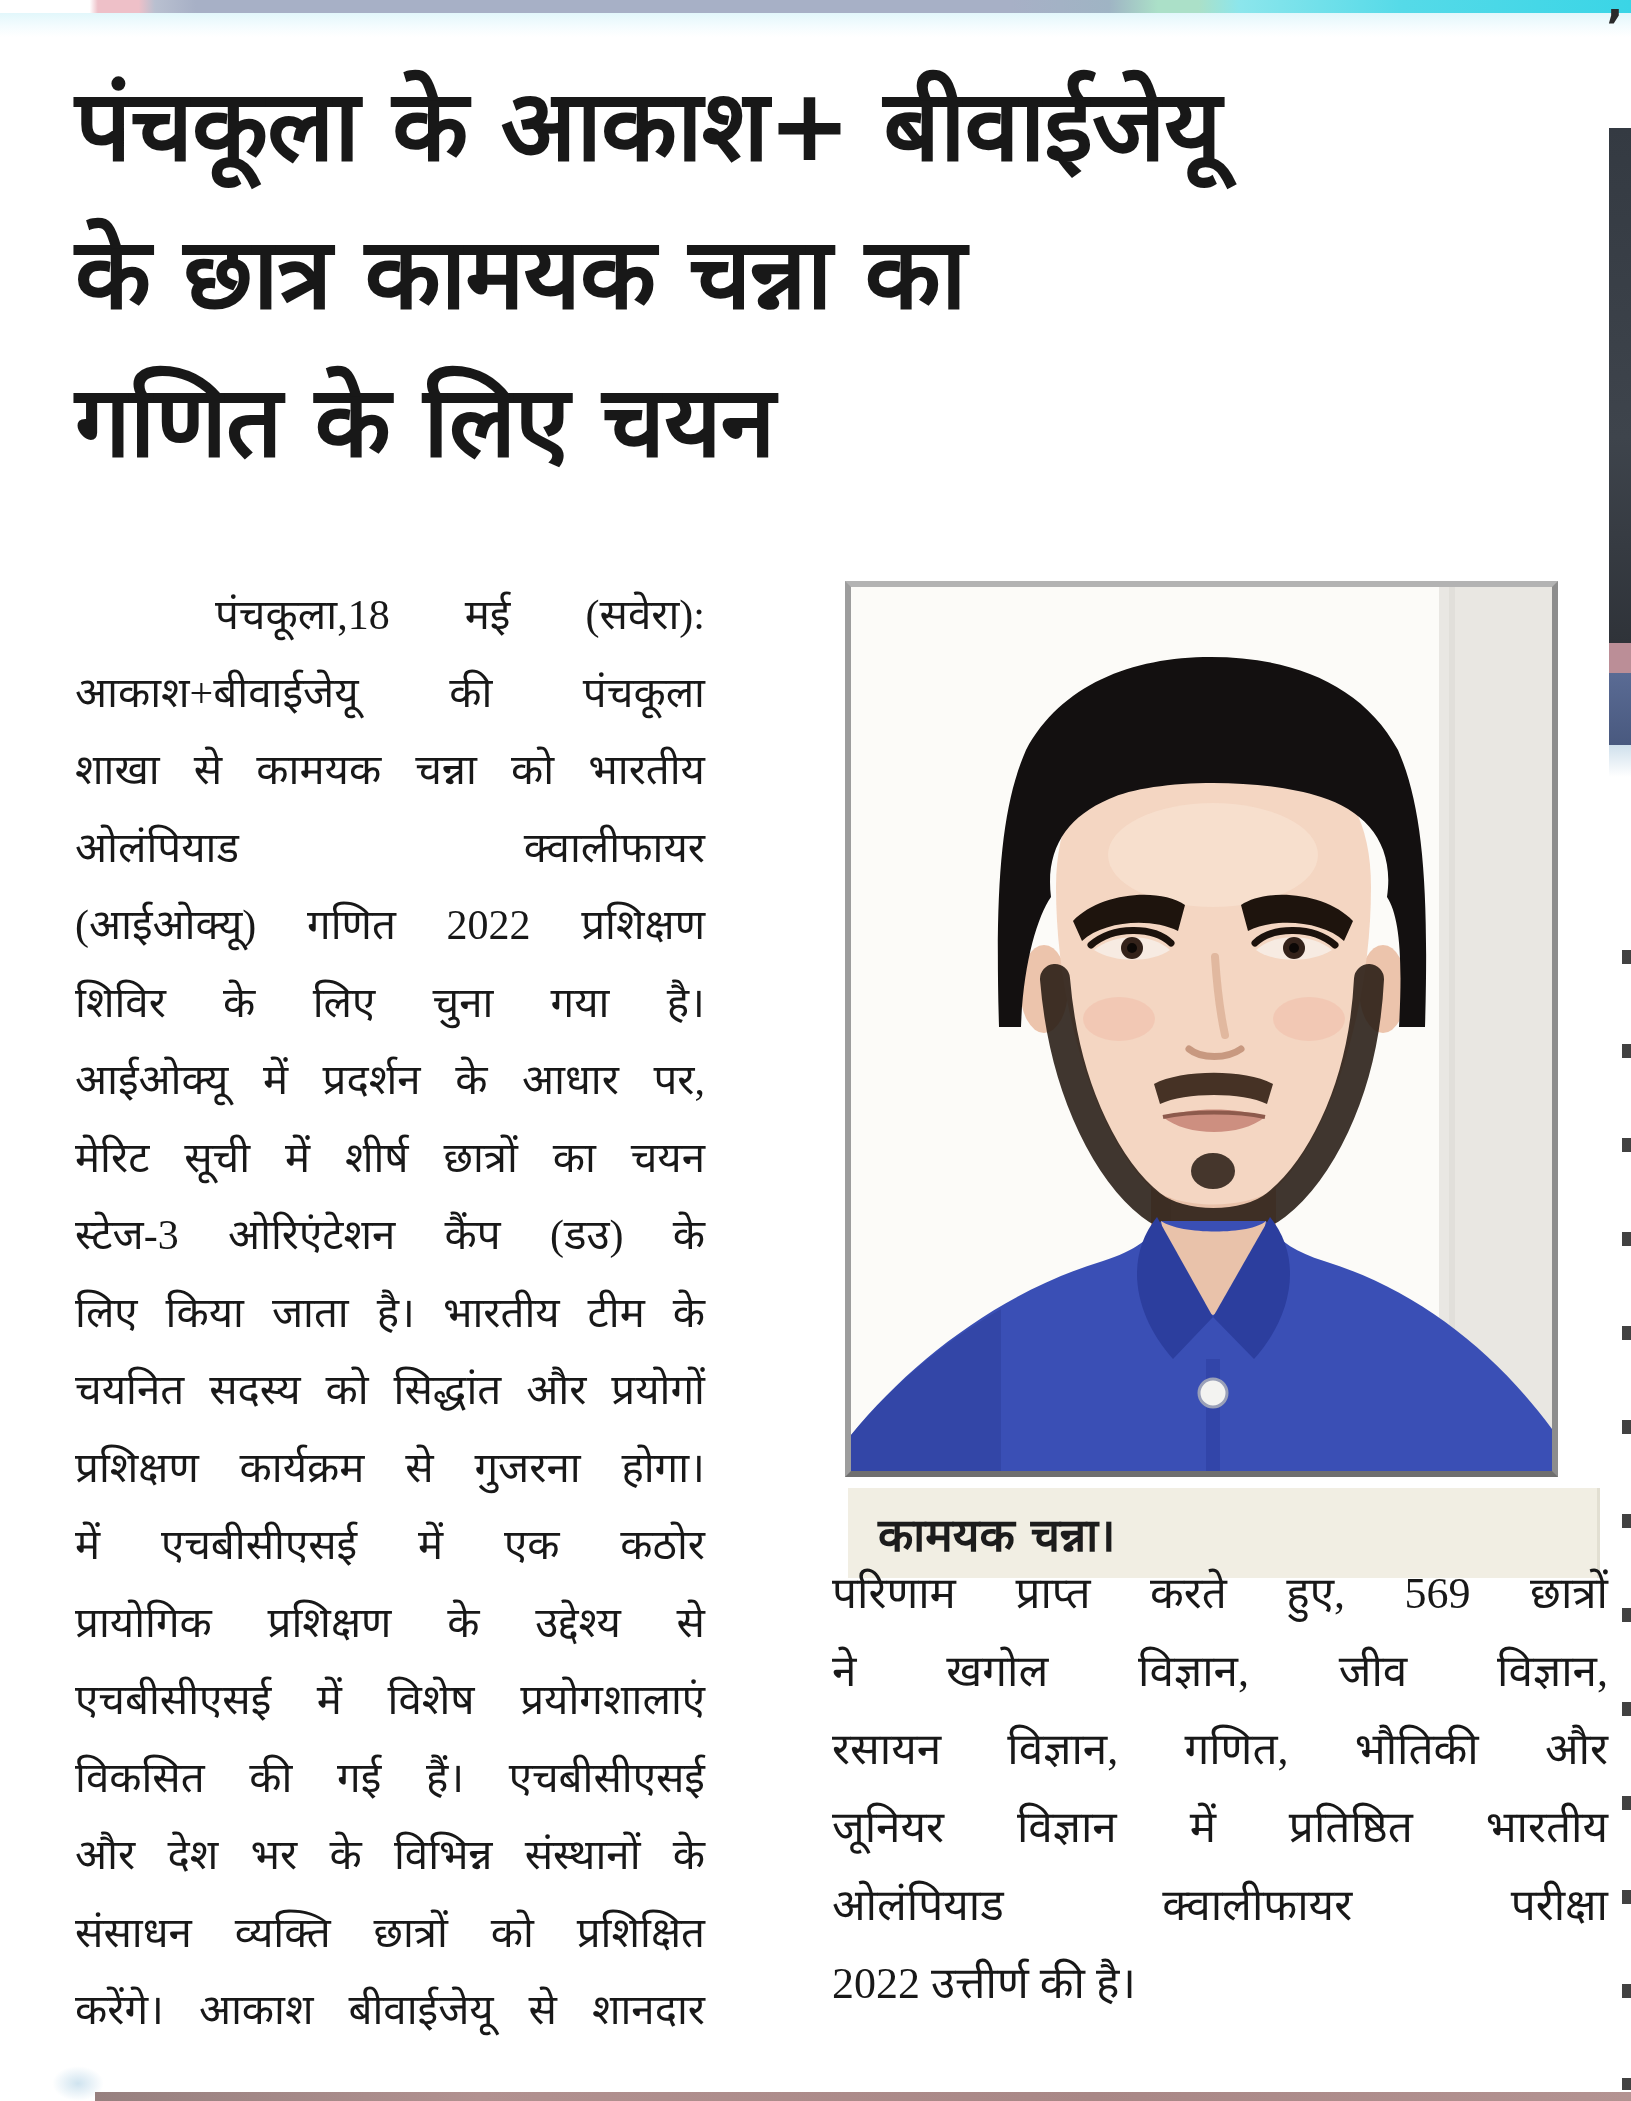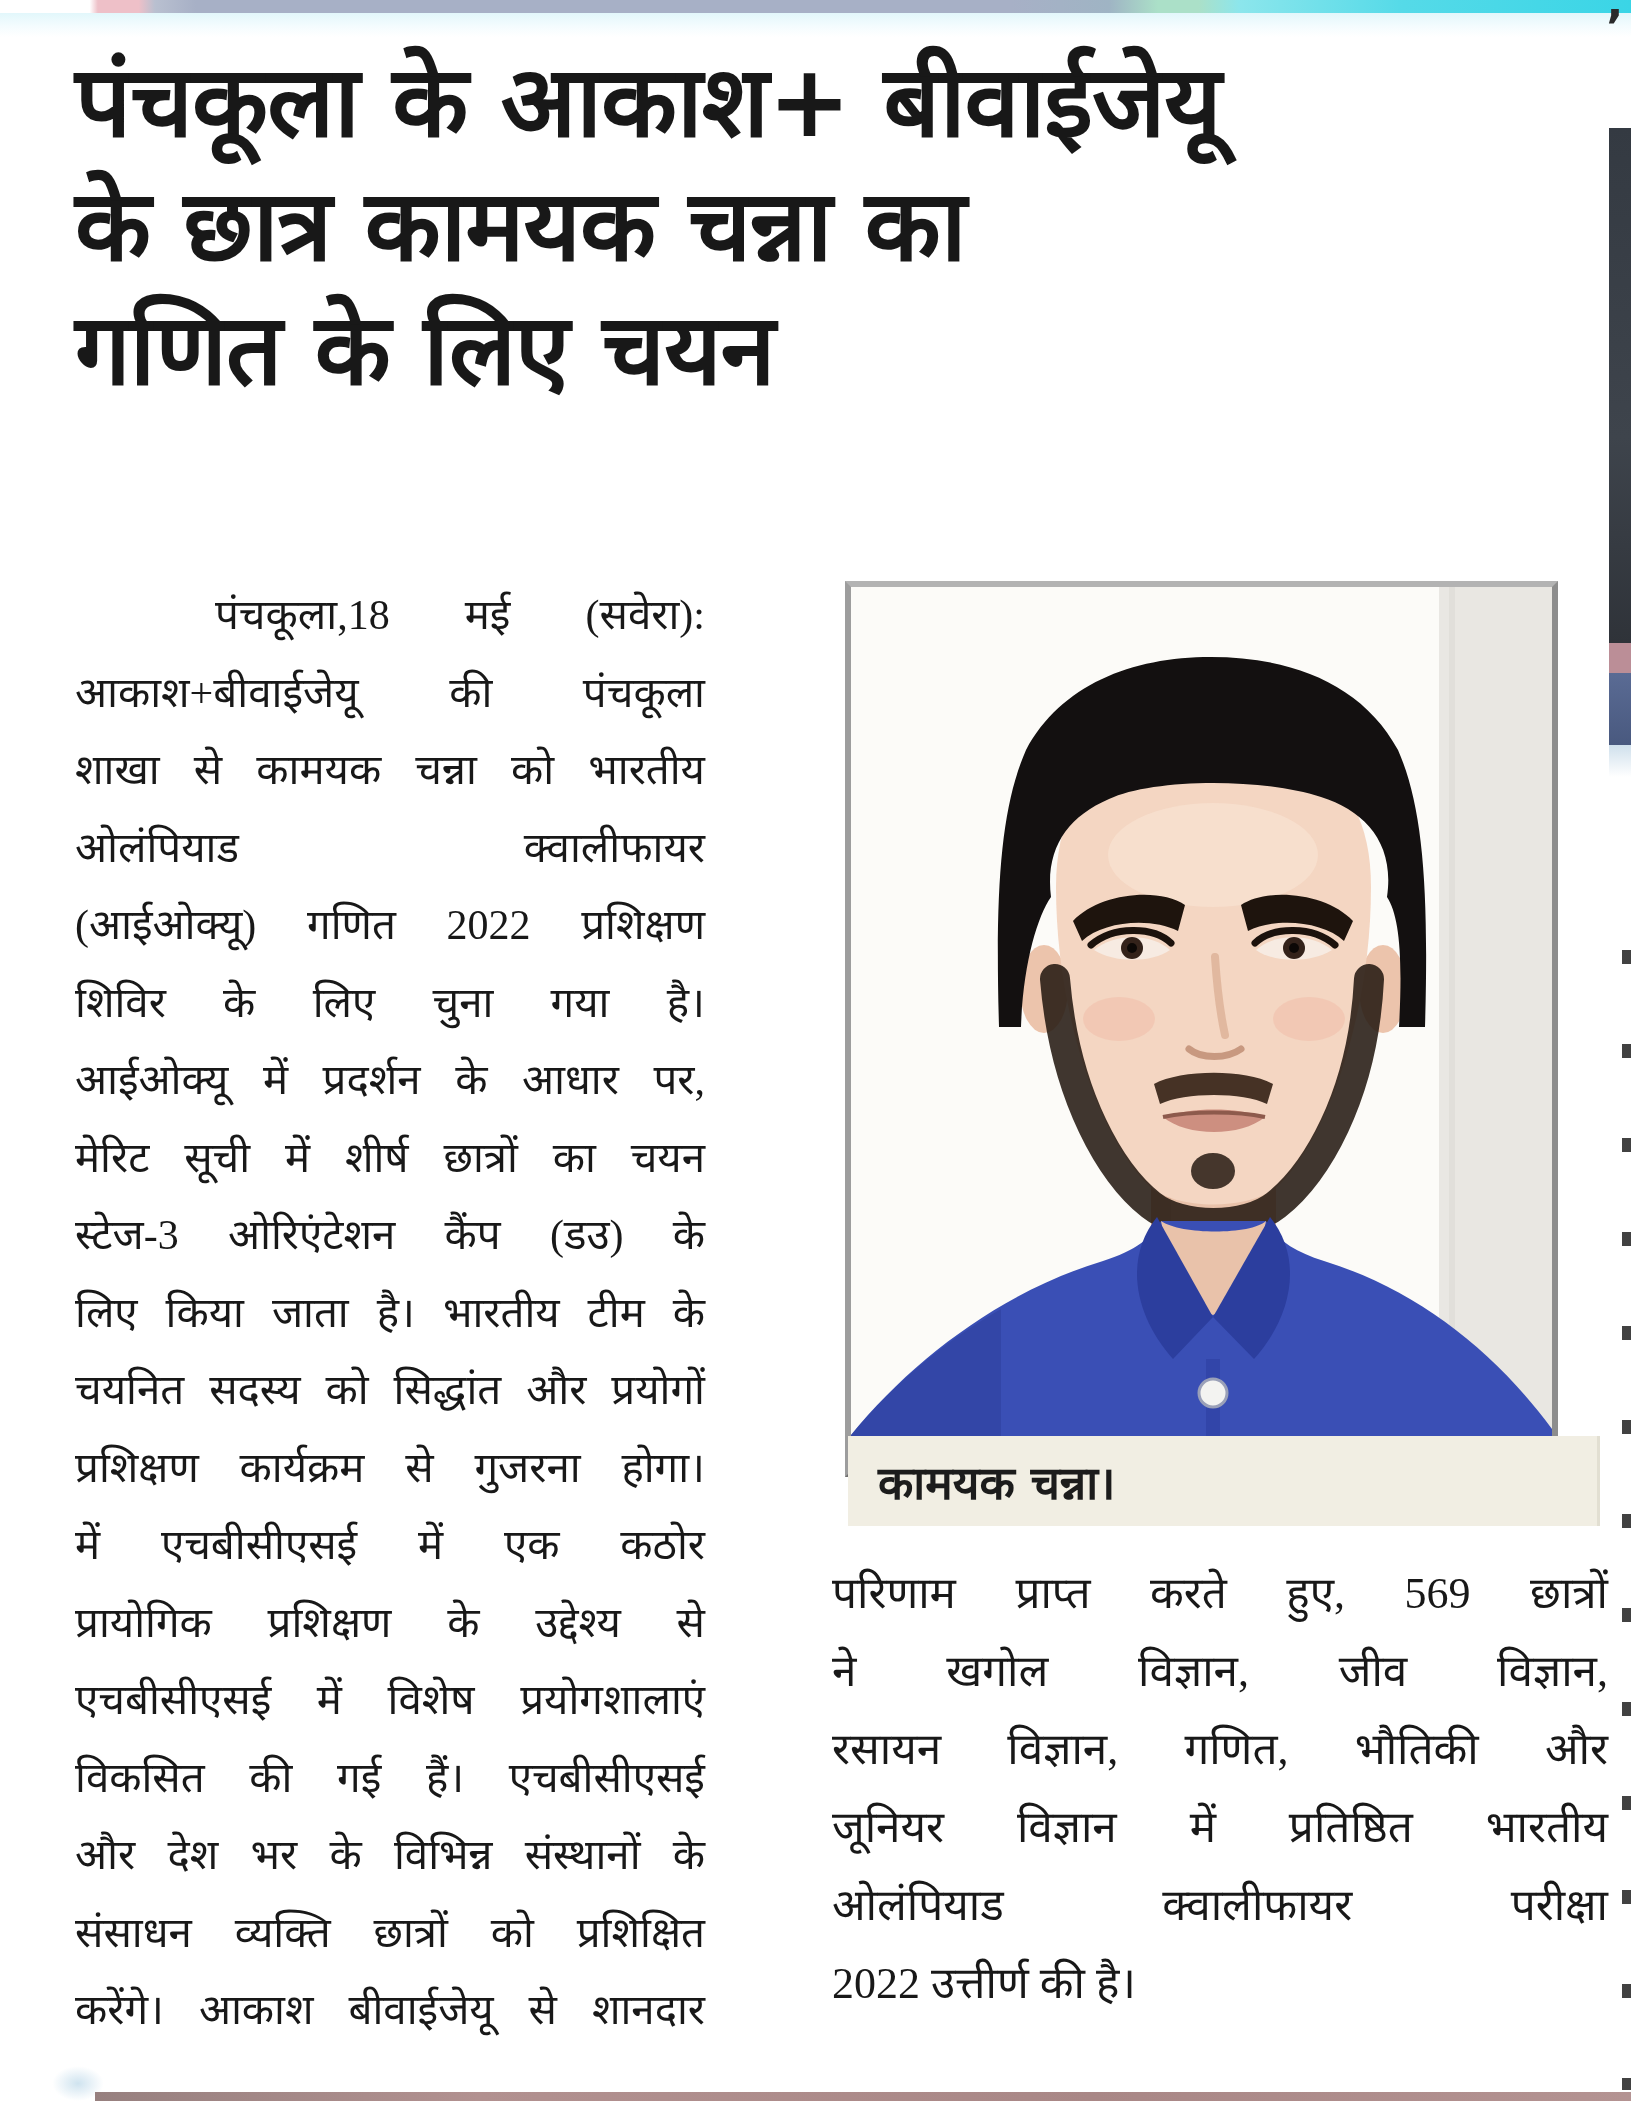--- a/index.html
+++ b/index.html
@@ -28,21 +28,21 @@
     color:#2a2a2a; line-height:34px;
   }
   
   .headline {
     position:absolute; left:75px; top:40px; width:1410px;
     font-family:"DejaVu Sans", sans-serif;
     font-weight:900; font-size:99px; line-height:124px;
     letter-spacing:-1px; color:#181818;
     text-align:left; white-space:nowrap;
   }
-  .headline .h-line { height:124px; }
+  .headline .h-line { height:124px;margin-top:24px; }
   
   .col {
     font-size:42px; line-height:77.5px; color:#181818;
     font-family:"Liberation Serif", serif;
   }
   .col .t-line {
     text-align:justify; text-align-last:justify;
     white-space:nowrap; height:77.5px;
   }
   .left-col  { position:absolute; left:75px;  top:577px;  width:630px; }
@@ -52,21 +52,21 @@
   .t-line.last   { text-align:right; text-align-last:left; }
   
   .photo-frame {
     position:absolute; left:845px; top:581px; width:713px; height:896px;
     border:6px solid; border-color:#b3b3b3 #8d8d8d #6f6f6f #9d9d9d;
     background:#fdfcfa;
   }
   .photo-frame svg { display:block; width:701px; height:884px; }
   
   .caption-box {
-    position:absolute; left:848px; top:1436px; width:752px; height:90px;
+    position:absolute; left:848px; top:1488px; width:752px; height:90px;
     background:#f1eee3; display:flex; align-items:center;
     border-right:3px solid #e2dfd2;
   }
   .caption-text {
     font-family:"DejaVu Sans", sans-serif; font-weight:bold;
     font-size:46px; color:#1c1c1c; padding-left:30px; white-space:nowrap;
   }
   
   .edge-sliver { position:absolute; left:1609px; width:22px; }
   .sliver-dark  { top:128px; height:515px; background:linear-gradient(180deg,#343a42,#3e444c 60%,#2f3339); }

